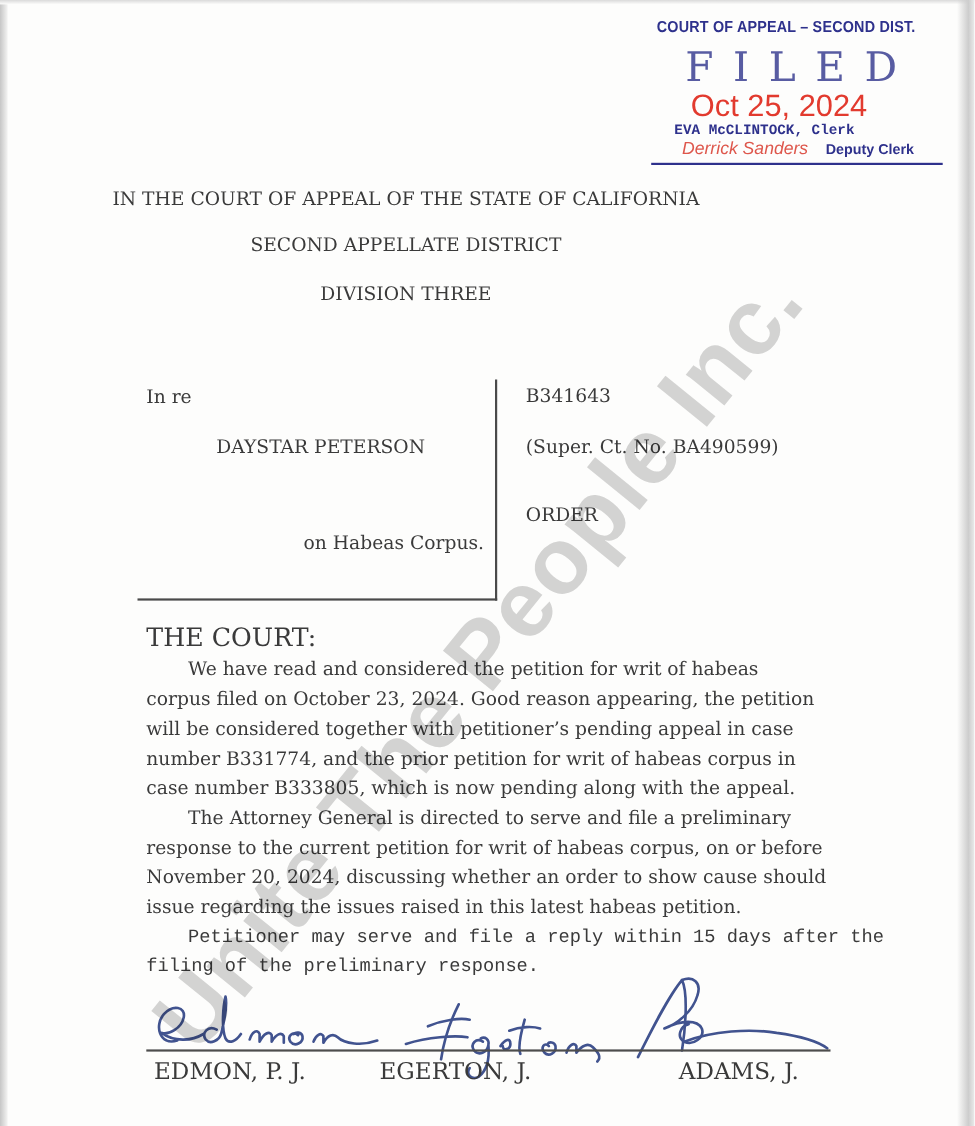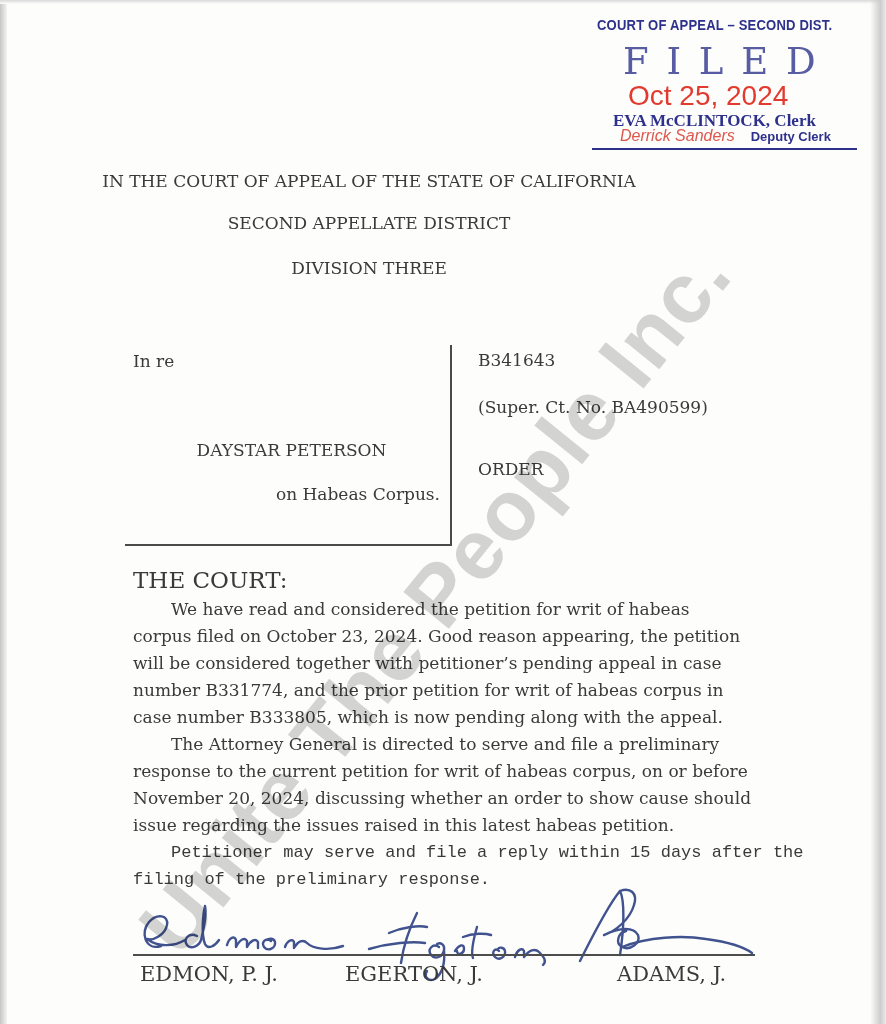--- a/index.html
+++ b/index.html
@@ -37,21 +37,21 @@
     font-family:"DejaVu Serif",serif;font-size:37px;color:var(--filed-blue);
     letter-spacing:3px;white-space:nowrap;
   }
   .stamp-date{
     left:628px;top:80px;
     font-family:"Liberation Sans",sans-serif;font-size:28px;color:var(--stamp-red);
     white-space:nowrap;
   }
   .stamp-clerk{
     left:613px;top:111px;
-    font-family:Liberation Serif, serif;font-weight:bold;font-size:17px;
+    font-family:Liberation Mono, monospace;font-weight:bold;font-size:13px;
     color:var(--stamp-navy);white-space:nowrap;
   }
   .stamp-deputy-row{
     left:592px;top:127px;width:265px;height:21px;
     border-bottom:2px solid var(--stamp-navy);
     display:flex;align-items:baseline;
   }
   .deputy-sig{
     margin-left:28px;
     font-family:"Liberation Sans",sans-serif;font-size:16px;color:var(--signature-red);
@@ -66,21 +66,21 @@
 
   
   .doc-heading{left:0;width:738px;text-align:center;font-size:17px;white-space:nowrap;}
   .h-court{top:171px;}
   .h-district{top:213px;}
   .h-division{top:258px;}
 
   
   .cap{font-size:17px;white-space:nowrap;}
   .cap-inre{left:133px;top:351px;}
-  .cap-party{left:133px;top:440px;width:317px;text-align:center;}
+  .cap-party{left:133px;top:397px;width:317px;text-align:center;}
   .cap-habeas{left:133px;top:484px;width:307px;text-align:right;}
   .cap-vline{left:450px;top:345px;width:2px;height:201px;background:var(--rule);}
   .cap-hline{left:125px;top:544px;width:327px;height:2px;background:var(--rule);}
   .cap-number{left:478px;top:350px;}
   .cap-super{left:478px;top:397px;}
   .cap-order{left:478px;top:459px;}
 
   
   .salutation{left:133px;top:567px;font-size:23px;}
   .para{

